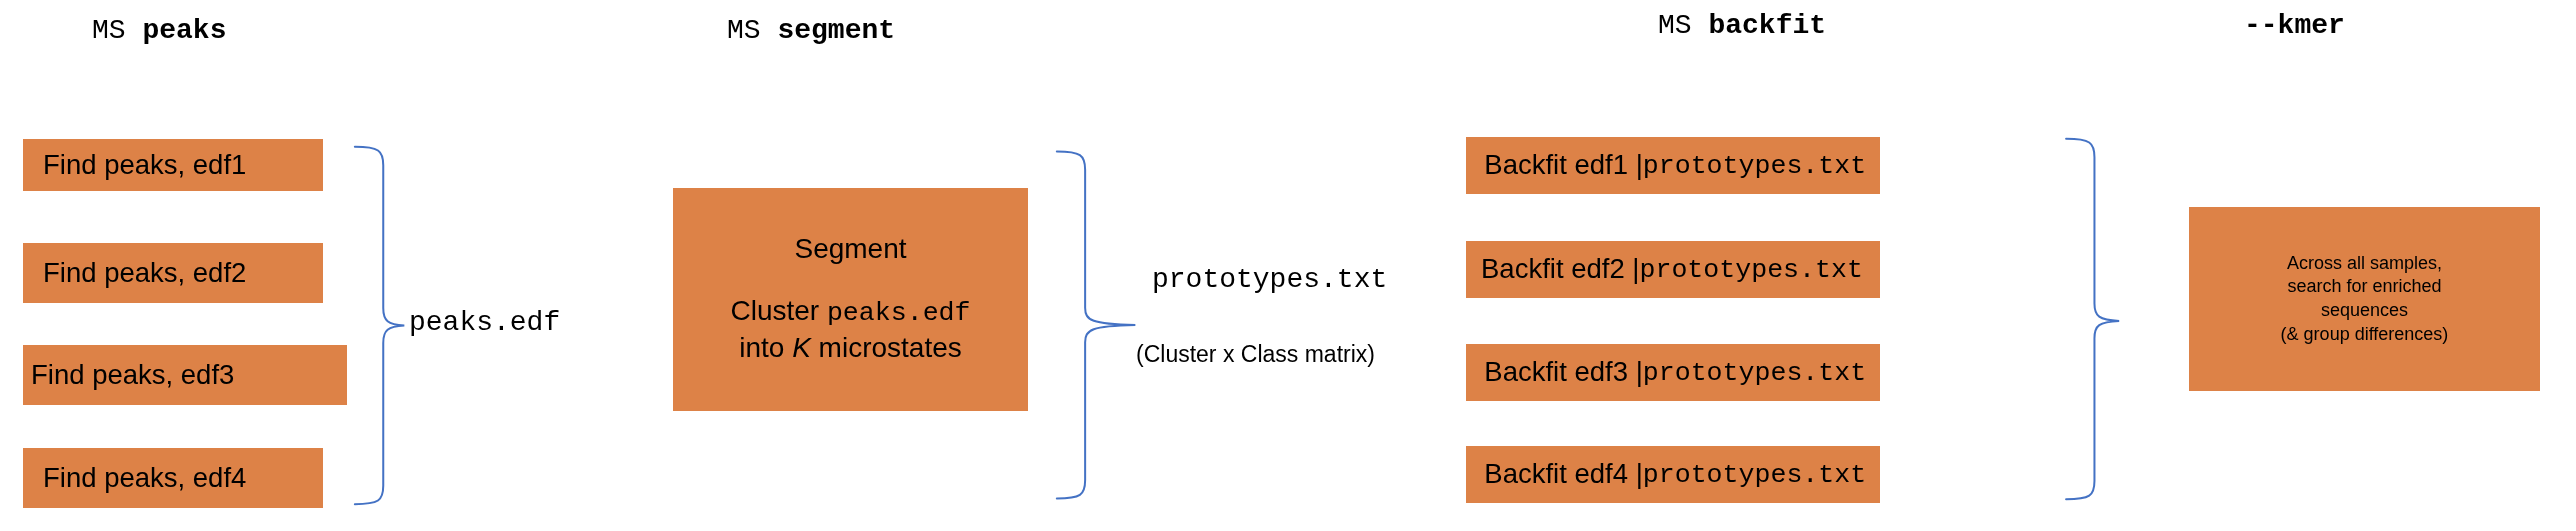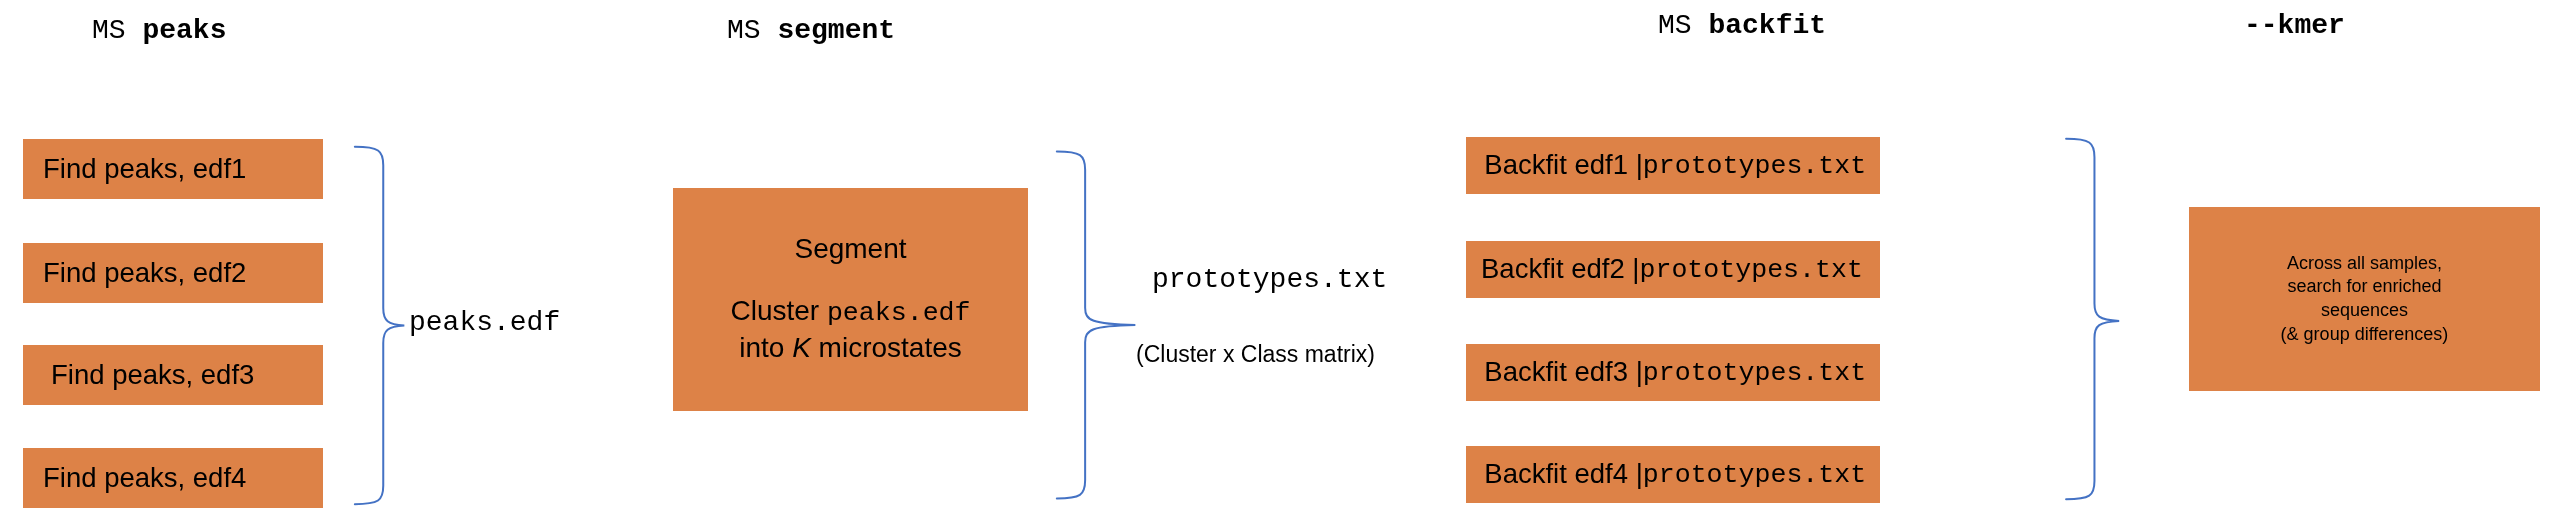--- a/index.html
+++ b/index.html
@@ -126,27 +126,27 @@
   </div>
 
   <div class="col-header" style="left:1658px; top:12px;">
     <span class="ms">MS</span><span>&nbsp;</span><span class="cmd">backfit</span>
   </div>
 
   <div class="col-header" style="left:2244px; top:12px;">
     <span class="cmd">--kmer</span>
   </div>
 
-  <div class="box box-left" style="left:23px; top:139px; width:300px; height:60px; padding-left:20px;">
+  <div class="box box-left" style="left:23px; top:139px; width:300px; height:52px; padding-left:20px;">
     <span class="box-text">Find peaks, edf1</span>
   </div>
   <div class="box box-left" style="left:23px; top:243px; width:300px; height:60px; padding-left:20px;">
     <span class="box-text">Find peaks, edf2</span>
   </div>
-  <div class="box box-left" style="left:23px; top:345px; width:300px; height:60px; padding-left:28px;">
+  <div class="box box-left" style="left:23px; top:345px; width:324px; height:60px; padding-left:8px;">
     <span class="box-text">Find peaks, edf3</span>
   </div>
   <div class="box box-left" style="left:23px; top:448px; width:300px; height:60px; padding-left:20px;">
     <span class="box-text">Find peaks, edf4</span>
   </div>
 
   <div class="brace" style="left:353px; top:145px;">
     <svg width="55" height="361" viewBox="0 0 60 394">
       <path d="M 2 2 C 28 2, 33 6, 33 22 L 33 178 C 33 192, 38 196, 56 197 C 38 198, 33 202, 33 216 L 33 372 C 33 388, 28 392, 2 392" fill="none" stroke="#4472C4" stroke-width="2.2" stroke-linecap="round"></path>
     </svg>

